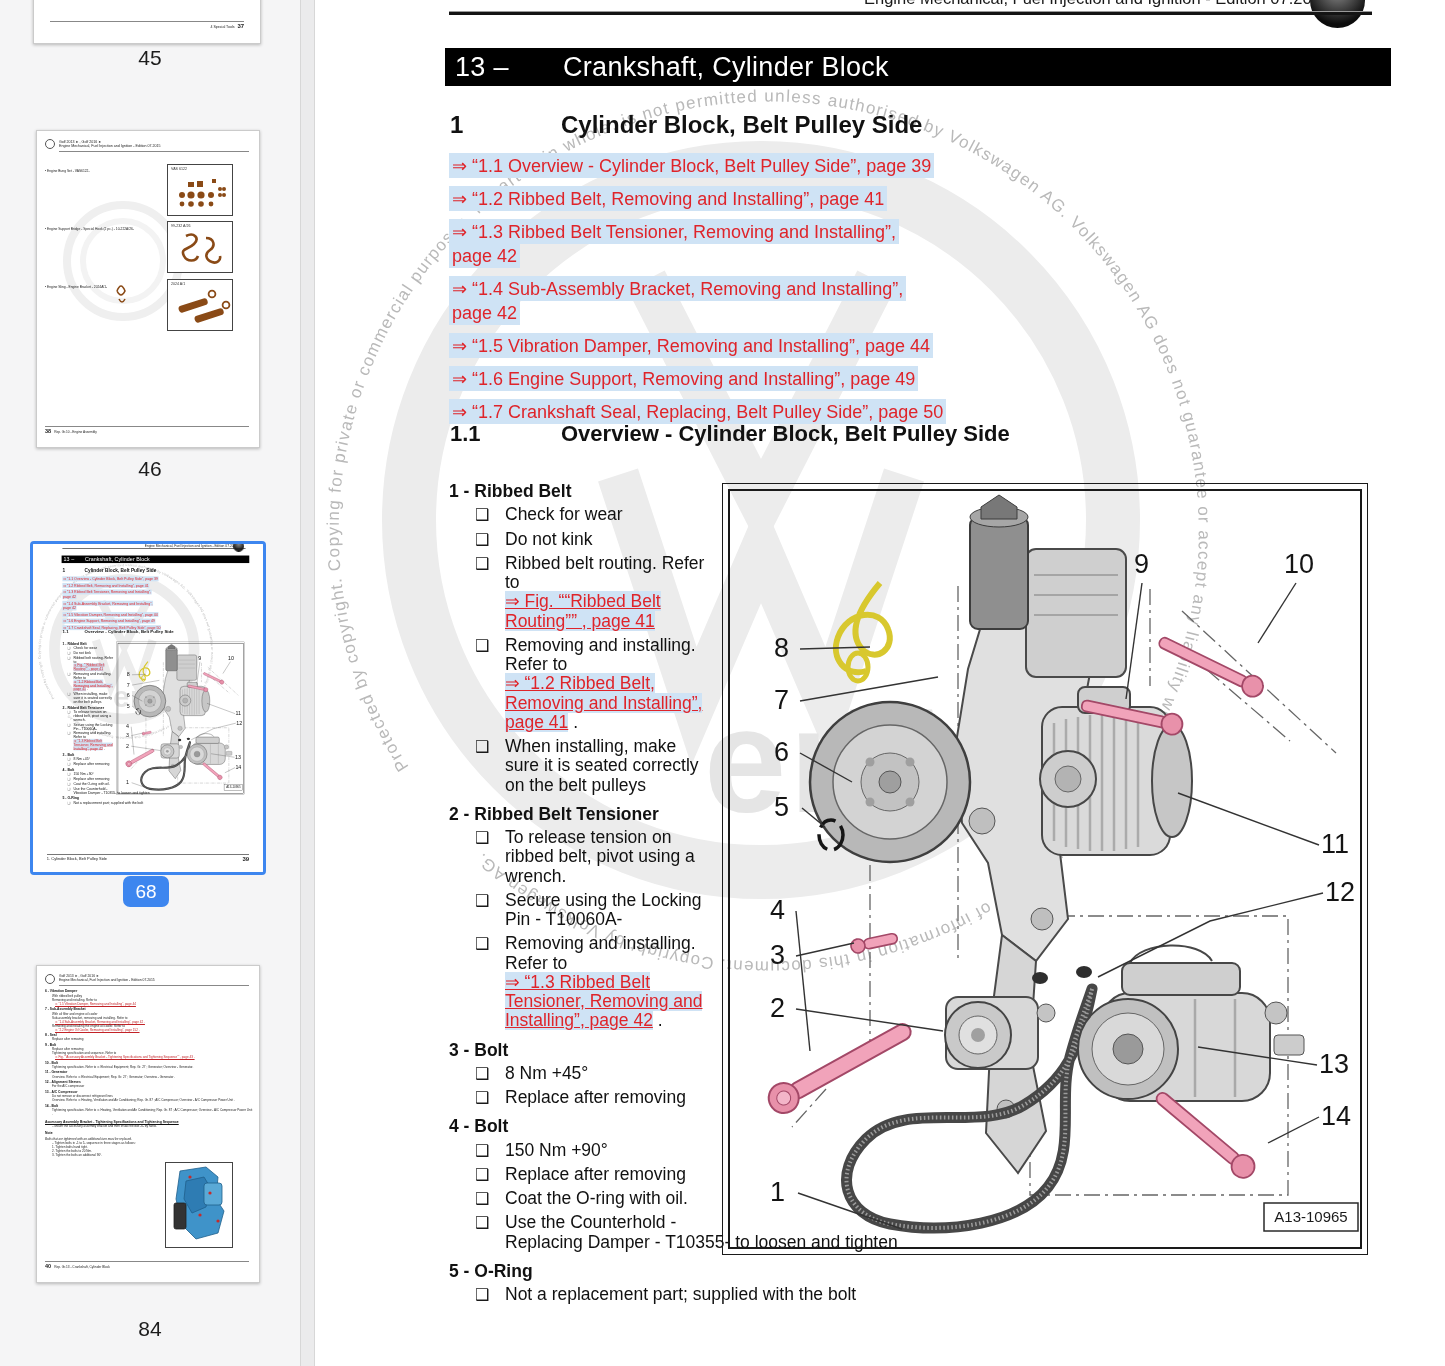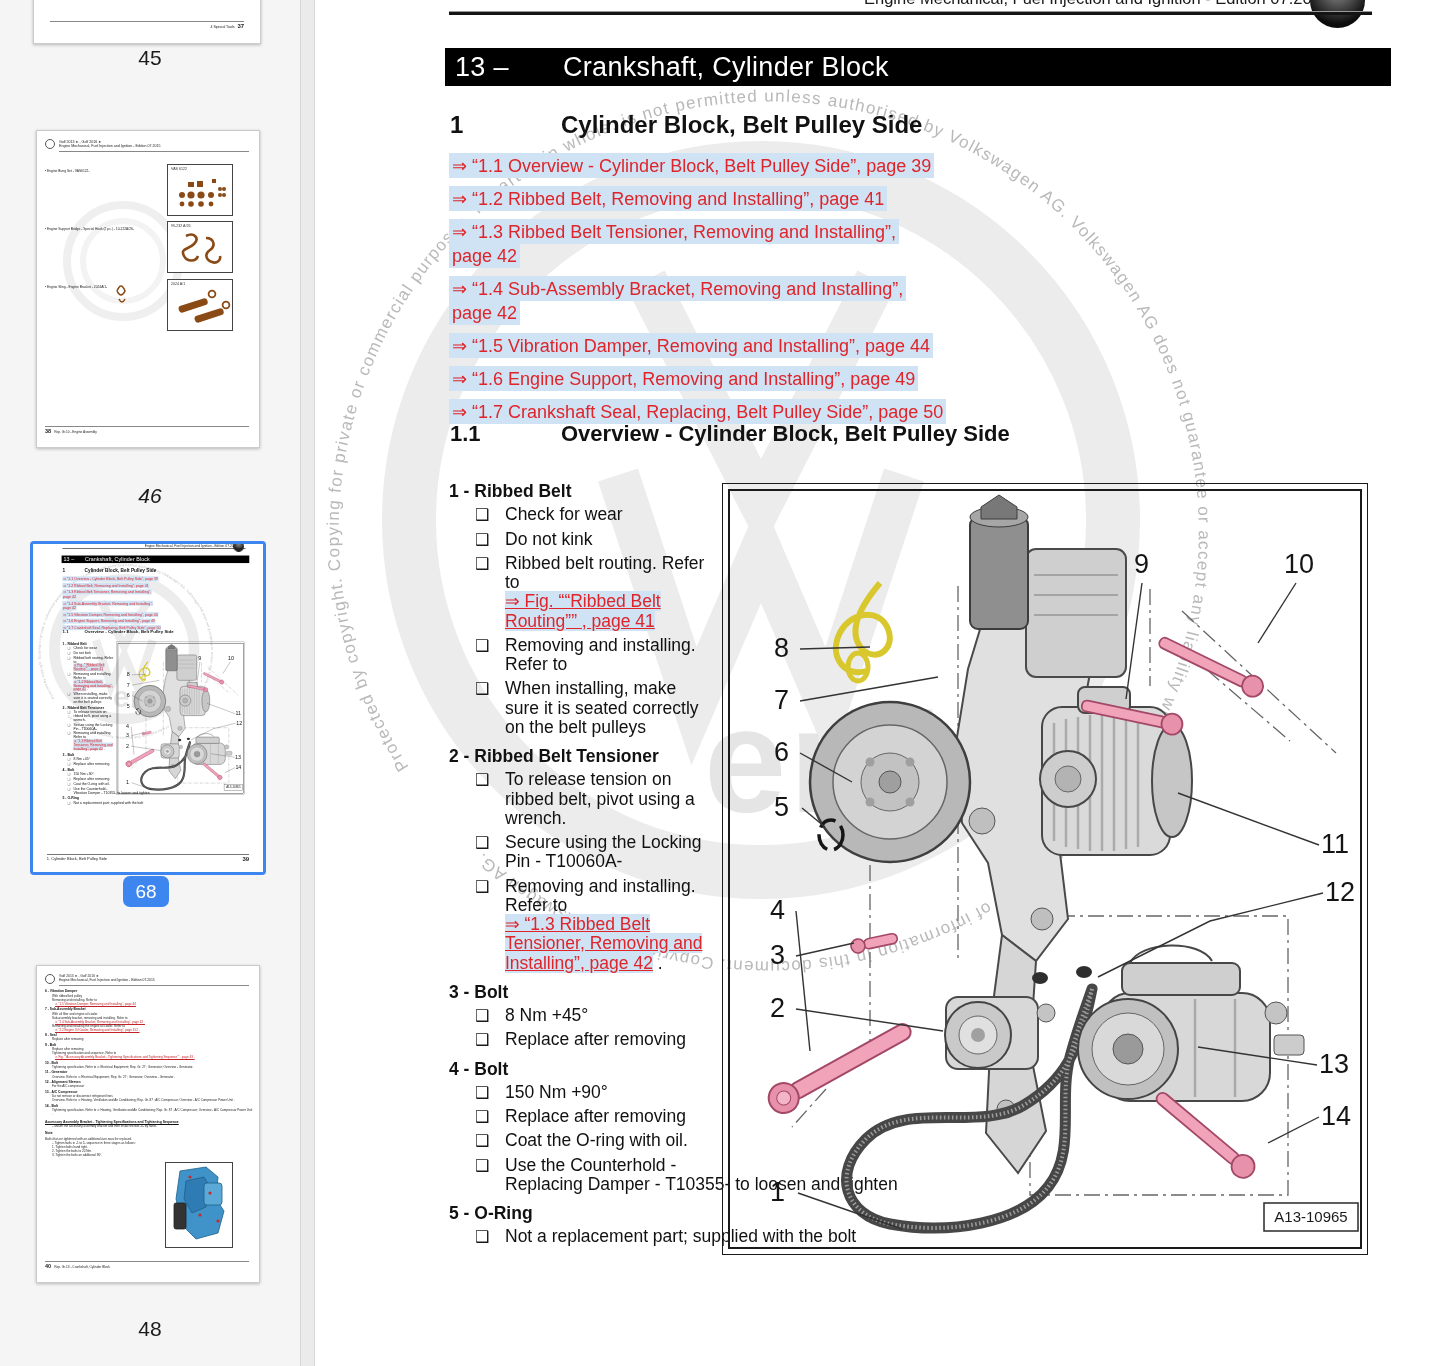--- a/index.html
+++ b/index.html
@@ -155,21 +155,21 @@
             <rect x="26" y="32" width="30" height="7" rx="3" transform="rotate(-18 41 35)"></rect>
           </g>
           <circle cx="44" cy="14" r="3.4" fill="none" stroke="#8a4a16" stroke-width="1.8"></circle>
           <circle cx="58" cy="25" r="3.4" fill="none" stroke="#8a4a16" stroke-width="1.8"></circle>
         </svg>
       </div>
       <div class="t46-foot">
         <span class="pg">38</span><span>Rep. Gr.10 - Engine Assembly</span>
       </div>
     </div>
-    <div class="thumb-label" style="top:484px;font-style:italic;">46</div>
+    <div class="thumb-label" style="top:457px;">46</div>
 
     <div class="sel-frame">
       <div class="mini47">
         <div class="mini47-scale" id="mini47-scale">
             <div>
 
       <svg class="wm" width="1129" height="1366" viewBox="0 0 1129 1366">
         <defs>
                   <path d="M93,767 A430,430 0 1 1 97,773"></path>
                 </defs>
@@ -521,21 +521,21 @@
               <circle cx="44" cy="30" r="1.6"></circle>
               <circle cx="34" cy="52" r="1.6"></circle>
               <circle cx="52" cy="58" r="1.6"></circle>
           </g>
         </svg>
       </div>
       <div class="t46-foot">
         <span class="pg">40</span><span>Rep. Gr.13 - Crankshaft, Cylinder Block</span>
       </div>
     </div>
-    <div class="thumb-label" style="top:1317px;">48</div>
+    <div class="thumb-label" style="top:1317px;">84</div>
   </aside>
 
   <div class="sb-scroll"></div>
 
   <main class="content">
     <div id="content-inner">
 
       <svg class="wm" width="1129" height="1366" viewBox="0 0 1129 1366">
         <defs>
             <path id="wmc" d="M93,767 A430,430 0 1 1 97,773"></path>
@@ -591,20 +591,21 @@
               <span class="cb">❑</span>
               <div class="tx">
                 <div>Ribbed belt routing. Refer to</div>
                 <div><a class="inline-link">⇒ Fig. ““Ribbed Belt Routing”” , page 41</a></div>
               </div>
             </div>
             <div class="lg-item">
               <span class="cb">❑</span>
               <div class="tx">
                 <div>Removing and installing. Refer to</div>
+                <div><a class="inline-link">⇒ “1.2 Ribbed Belt, Removing and Installing”, page 41</a><span> .</span></div>
               </div>
             </div>
             <div class="lg-item">
               <span class="cb">❑</span>
               <div class="tx">
                 <div>When installing, make sure it is seated correctly on the belt pulleys</div>
               </div>
             </div>
             <div class="lg-term">2 - Ribbed Belt Tensioner</div>
             <div class="lg-item">

